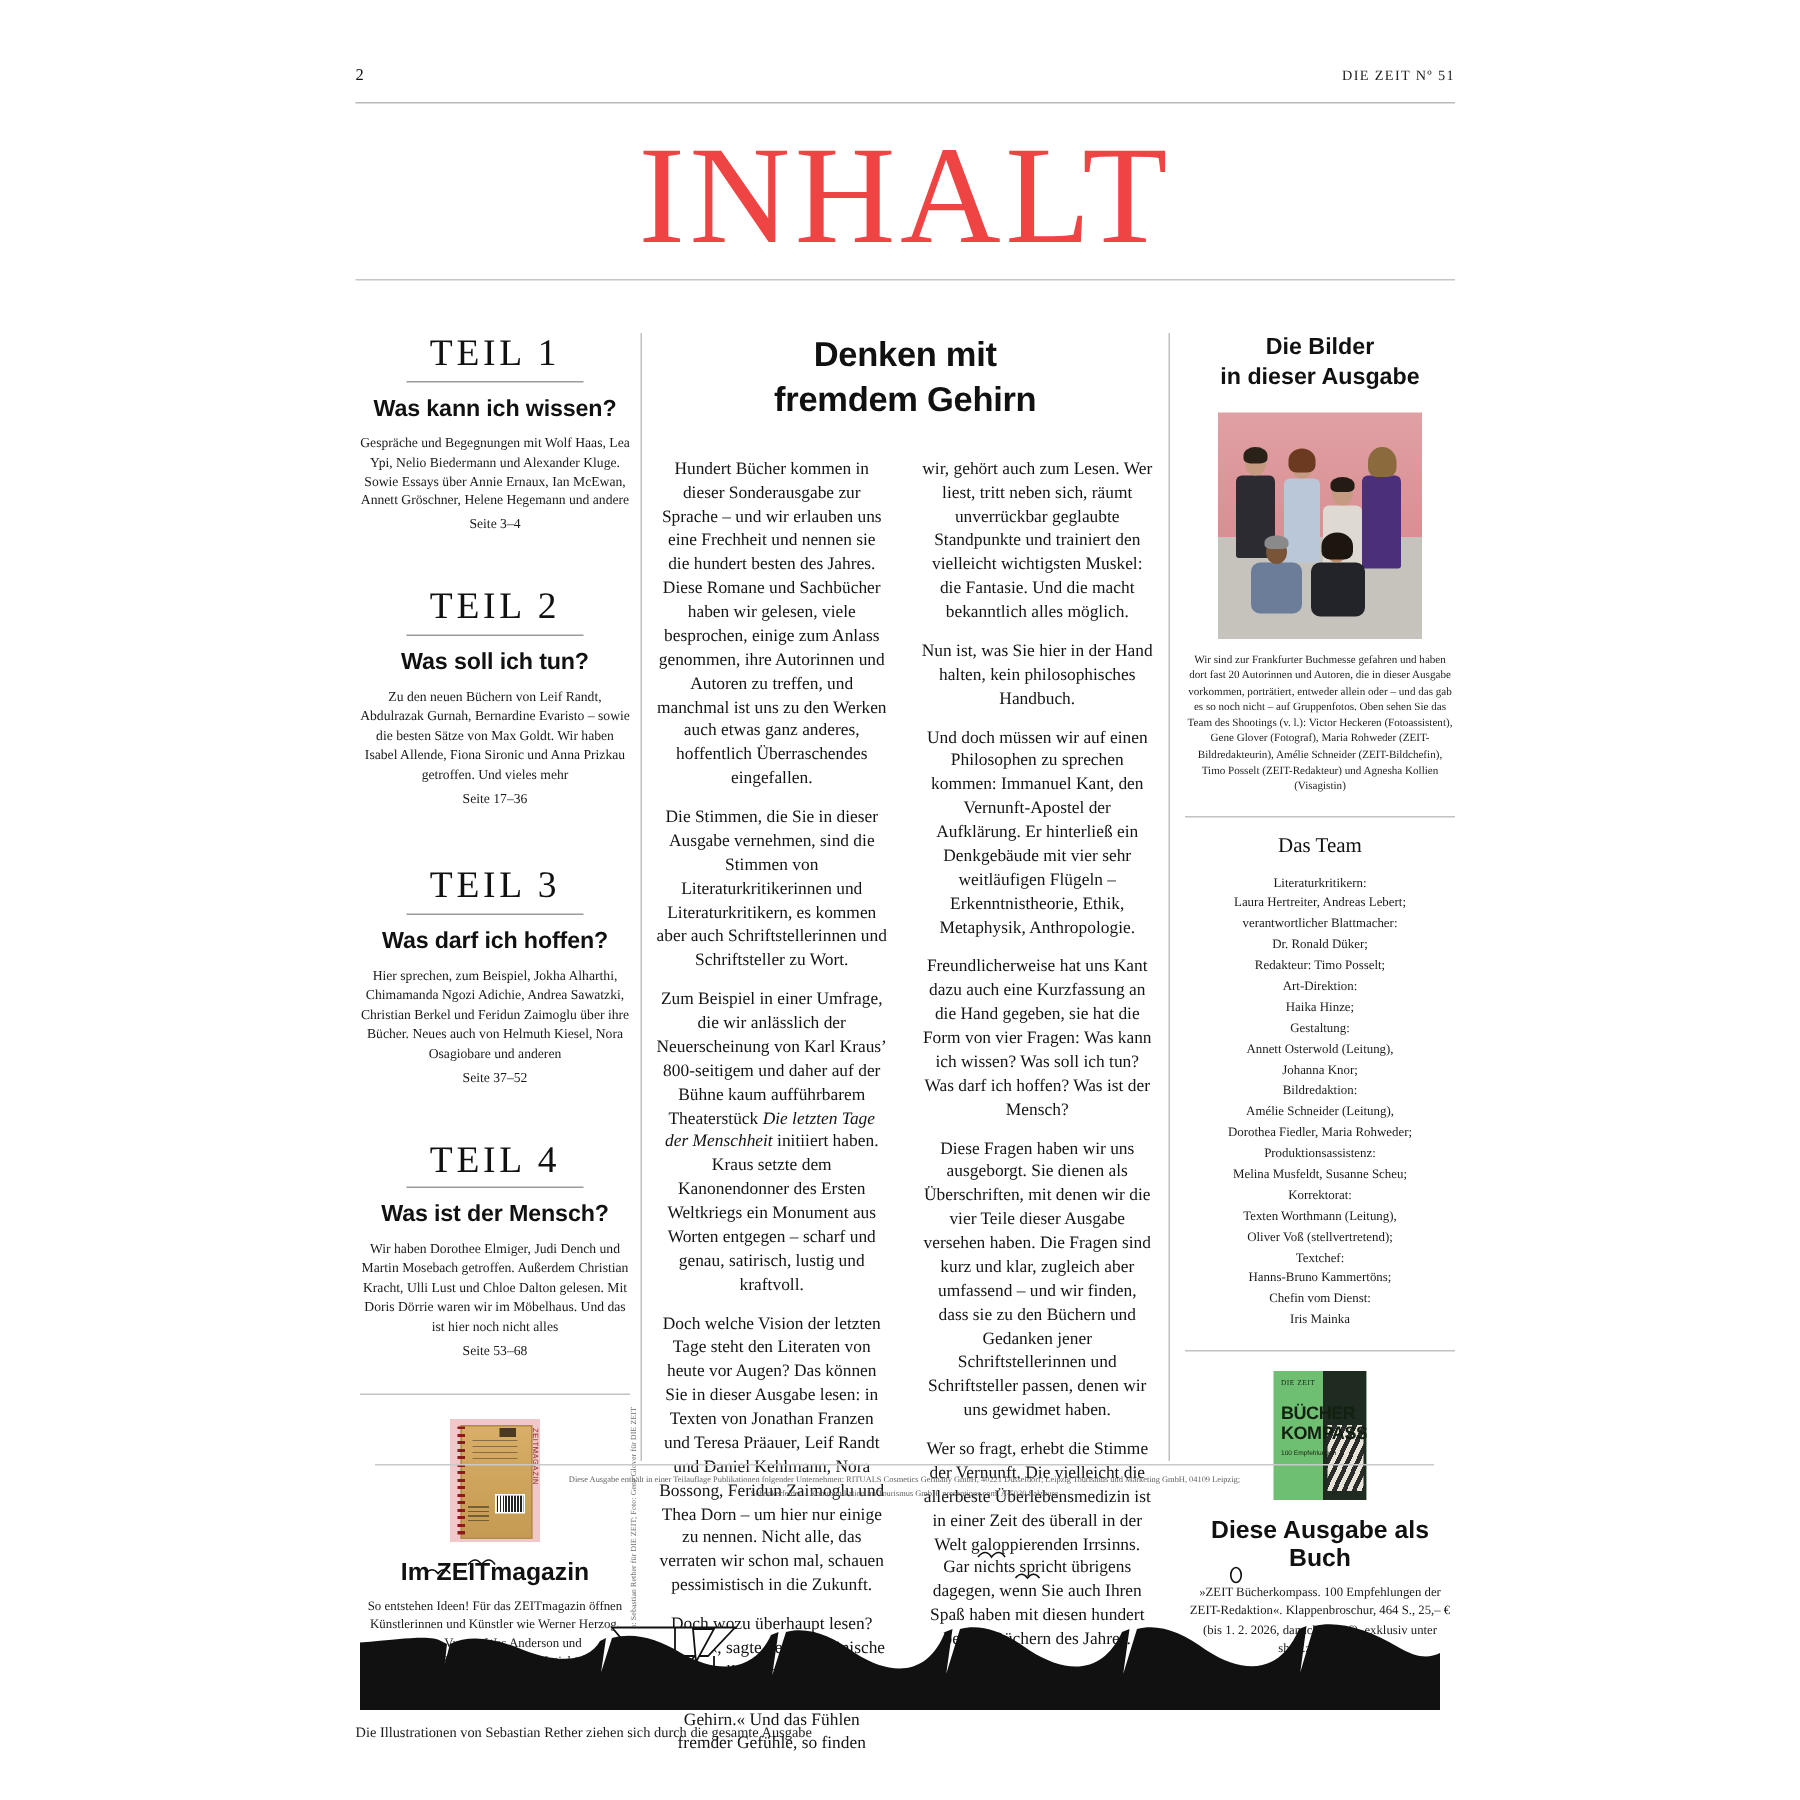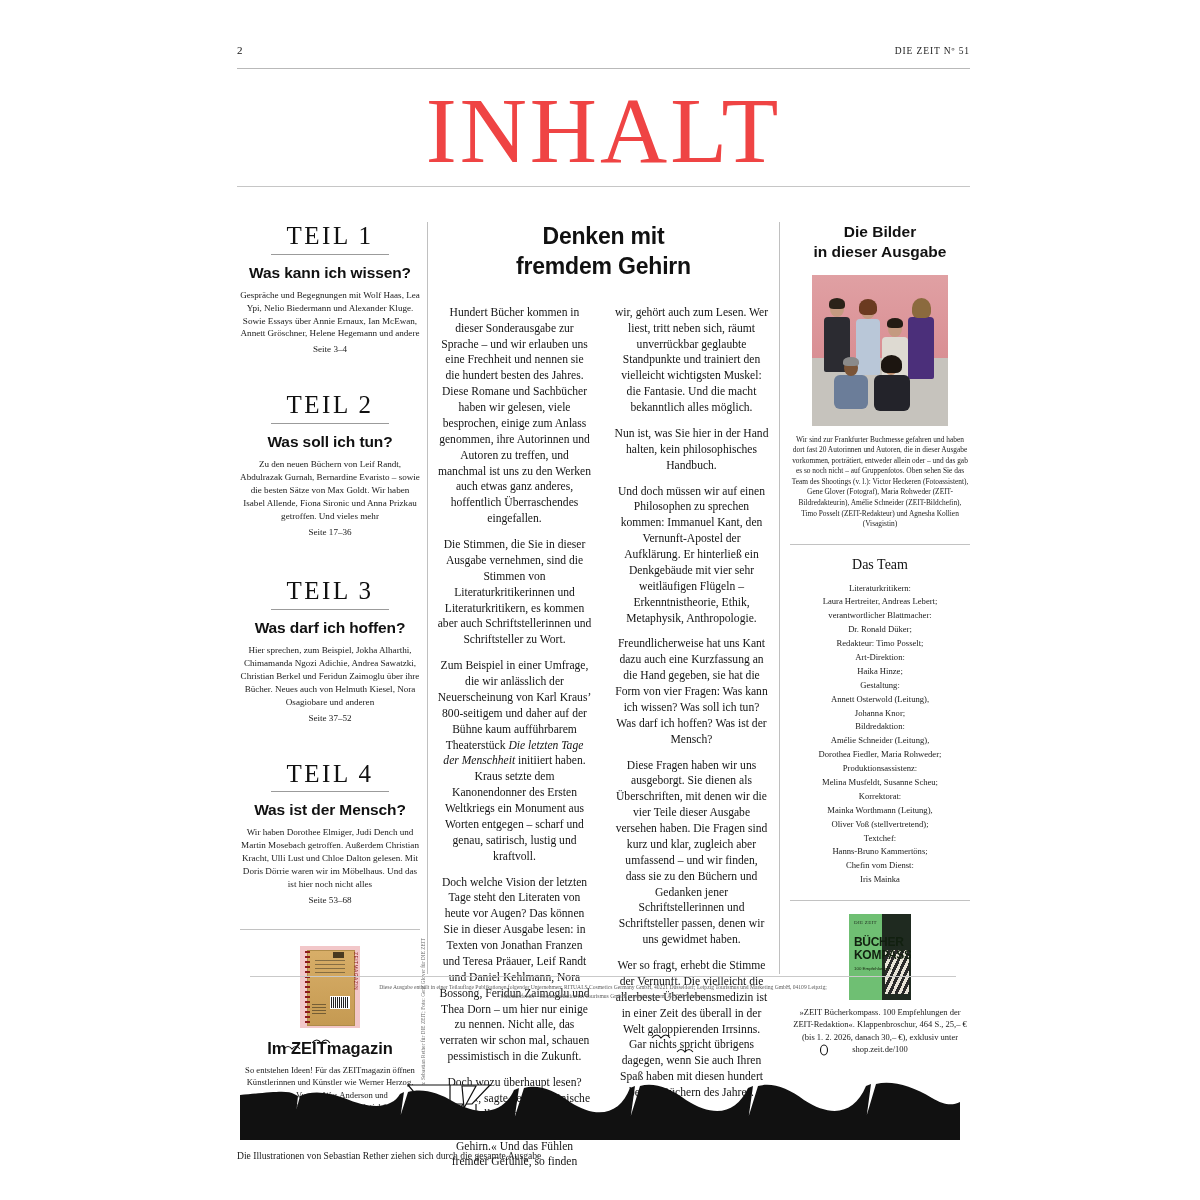--- a/index.html
+++ b/index.html
@@ -586,38 +586,39 @@
       <div>Haika Hinze;</div>
       <div>Gestaltung:</div>
       <div>Annett Osterwold (Leitung),</div>
       <div>Johanna Knor;</div>
       <div>Bildredaktion:</div>
       <div>Amélie Schneider (Leitung),</div>
       <div>Dorothea Fiedler, Maria Rohweder;</div>
       <div>Produktionsassistenz:</div>
       <div>Melina Musfeldt, Susanne Scheu;</div>
       <div>Korrektorat:</div>
-      <div>Mainka Worthmann (Leitung),</div>
+      <div>Texten Worthmann (Leitung),</div>
       <div>Oliver Voß (stellvertretend);</div>
       <div>Textchef:</div>
       <div>Hanns-Bruno Kammertöns;</div>
       <div>Chefin vom Dienst:</div>
       <div>Iris Mainka</div>
     </div>
 
     <div class="right-rule"></div>
 
     <div class="book-cover">
       <div class="dark"></div>
       <div class="stripes"></div>
       <div class="bc-brand">DIE ZEIT</div>
       <div class="bc-t1">BÜCHER</div>
       <div class="bc-t2">KOMPASS</div>
       <div class="bc-sub">100 Empfehlungen</div>
     </div>
+    <div class="book-title">Diese Ausgabe als Buch</div>
     <div class="book-desc">»ZEIT Bücherkompass. 100 Empfehlungen der ZEIT-Redaktion«. Klappenbroschur, 464 S., 25,– € (bis 1. 2. 2026, danach 30,– €), exklusiv unter shop.zeit.de/100</div>
   </div>
 
   <div class="rule-footer-top"></div>
   <div class="imprint">
     <div>Diese Ausgabe enthält in einer Teilauflage Publikationen folgender Unternehmen: RITUALS Cosmetics Germany GmbH, 40221 Düsseldorf; Leipzig Tourismus und Marketing GmbH, 04109 Leipzig;</div>
     <div>Schenkerfelder – Kommunikation im Tourismus GmbH, presentipps.com, A-5020 Salzburg</div>
   </div>
 
   <svg class="illus" viewBox="0 0 736 125">

